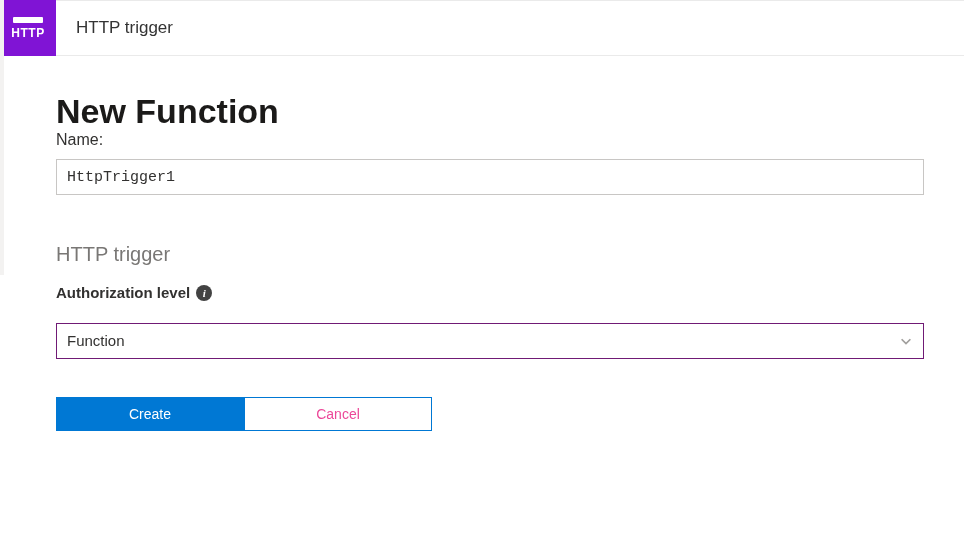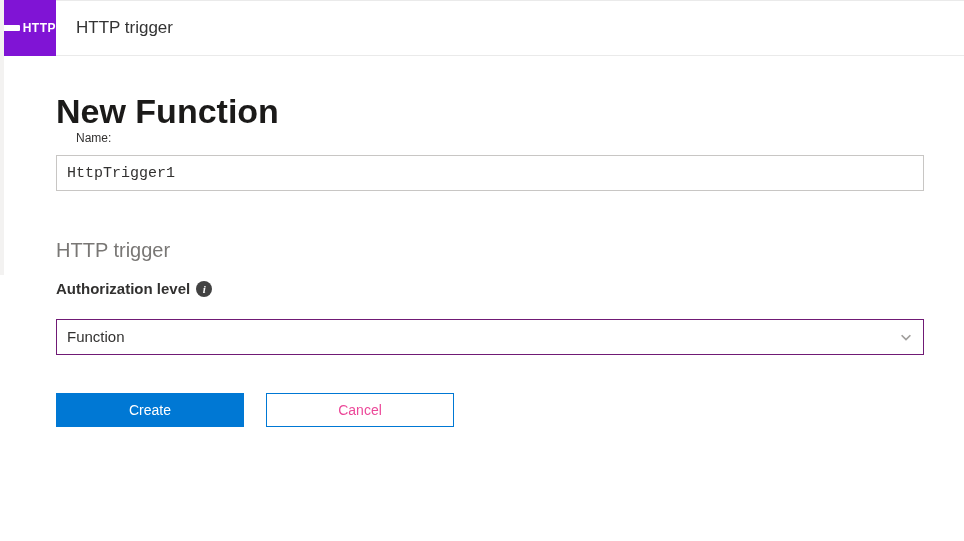--- a/index.html
+++ b/index.html
@@ -10,29 +10,29 @@
     }
     .header {
       display:flex; align-items:center; height:56px;
       border-top:1px solid #eaeaea; border-bottom:1px solid #eaeaea;
     }
     .left-rail {
       position:absolute; left:0; top:0; width:4px; height:275px; background:#f3f2f1;
     }
     .http-badge {
       width:56px; height:56px; background:#8014d5;
-      display:flex; align-items:center; justify-content:center;
+      display:flex; flex-direction:column; align-items:center; justify-content:center;
       gap:3px;
     }
     .badge-bar { width:30px; height:6px; background:#fff; border-radius:1px; }
     .badge-text { font-size:12px; font-weight:700; color:#fff; letter-spacing:0.5px; }
     .header-title { font-size:17px; font-weight:400; color:#333; padding-left:20px; }
     .form-area { padding:36px 40px 0 56px; }
     .page-title { font-size:34px; font-weight:600; color:#1b1a19; }
-    .label { font-size:12px; font-weight:400; color:#323130; margin-bottom:10px; display:flex; align-items:center;margin-left:20px; }
+    .label { font-size:16px; font-weight:400; color:#323130; margin-bottom:10px; display:flex; align-items:center; }
     .name-label { font-weight:400; }
     .text-input {
       width:100%; height:36px; padding:0 10px; font-size:15px;
       border:1px solid #c8c6c4; outline:none; font-family:Liberation Mono, monospace; color:#323130;
     }
     .section-title { font-size:20px; font-weight:400; color:#797775; margin:48px 0 18px; }
     .auth-label { font-weight:600; font-size:15px; margin-bottom:22px; display:flex; align-items:center; }
     .info-icon {
       display:inline-flex; align-items:center; justify-content:center;
       width:16px; height:16px; border-radius:50%; background:#424242; color:#fff;
@@ -40,21 +40,21 @@
       margin-left:6px; cursor:default;
     }
     .select-wrap { position:relative; width:100%; }
     .select-display {
       width:100%; height:36px; padding:0 10px; line-height:34px; font-size:15px;
       border:1px solid #701a75; color:#323130; cursor:pointer;
       display:flex; align-items:center; justify-content:space-between;
     }
     .chevron { color:#a19f9d; }
     .chevron svg { width:14px; height:14px; display:block; }
-    .button-row { display:flex; gap:22px; margin-top:38px;align-items:center; }
+    .button-row { display:flex; margin-top:38px;align-items:center; }
     .btn { width:188px; height:34px; font-size:14px; cursor:pointer; font-family:inherit; }
     .btn-primary { background:#0078d4; color:#fff; border:none; }
     .btn-secondary { background:#fff; color:#ec4899; border:1px solid #0078d4; }
   </style>
 </head>
 <body>
 
 <div class="left-rail"></div>
 
 <div class="header">

